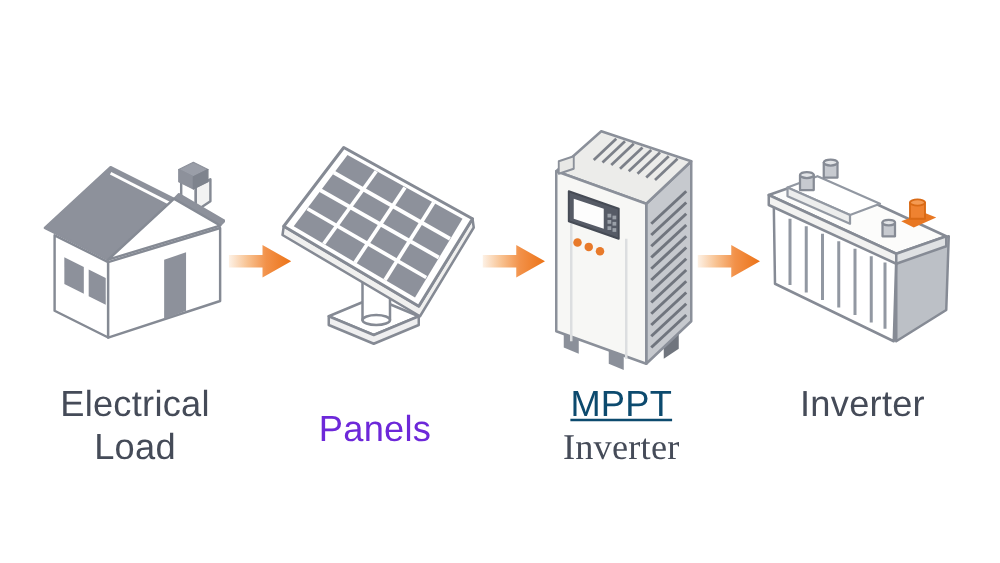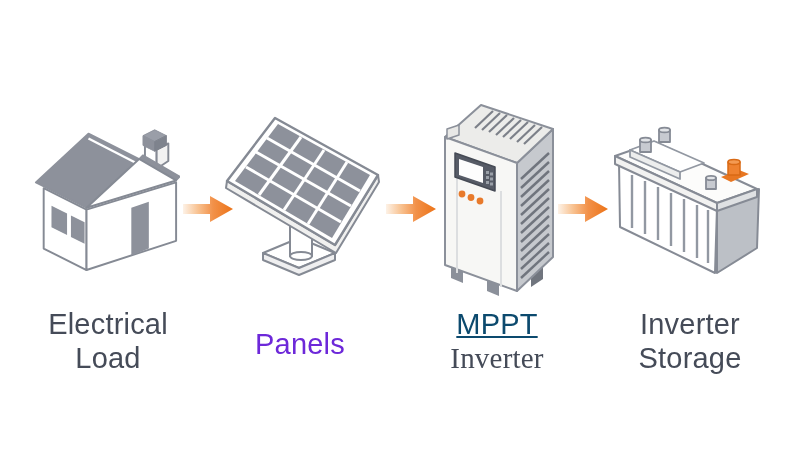--- a/index.html
+++ b/index.html
@@ -227,17 +227,16 @@
           <ellipse cx="111" cy="74" rx="5" ry="2.2" fill="#e2e4e7" stroke="#868b95" stroke-width="1.8"></ellipse>
 
           <polygon points="121,73 139,66 149,70 131,78" fill="#e87722"></polygon>
           <rect x="128" y="58" width="12" height="13" fill="#ef8230" stroke="#d96a15" stroke-width="1.5"></rect>
           <ellipse cx="134" cy="58" rx="6" ry="2.5" fill="#f49a52" stroke="#d96a15" stroke-width="1.5"></ellipse>
         </g>
       </svg>
     </div>
     <div class="label" style="left:690px;">
       <span style="color: rgb(69, 75, 88);">Inverter</span>
-      <span style="color: rgb(69, 75, 88);">Storage</span>
     </div>
   </div>
 
 </div>
 
 </body></html>

